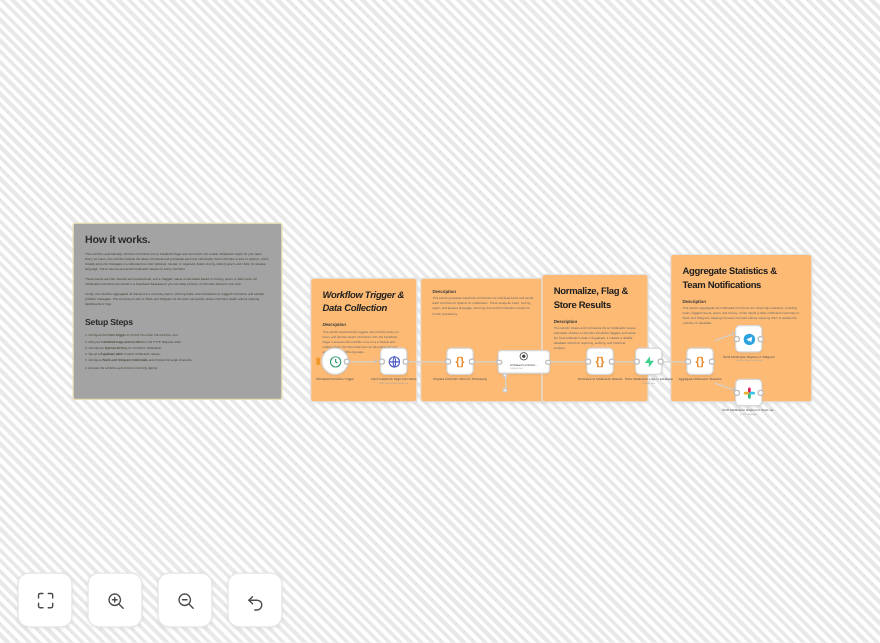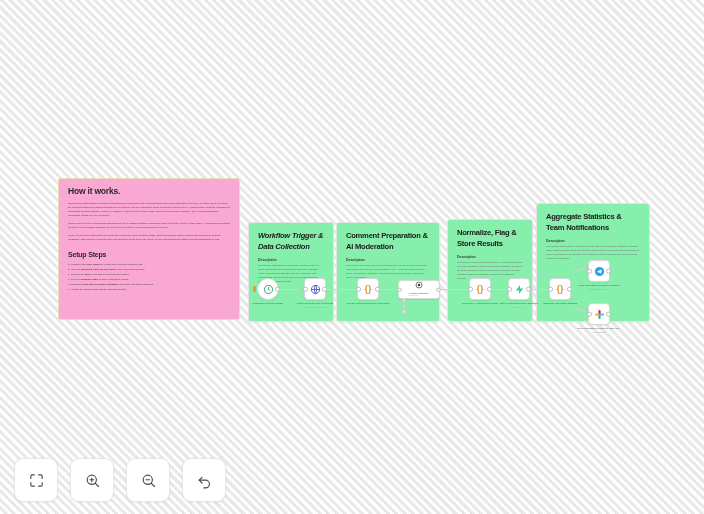--- a/index.html
+++ b/index.html
@@ -9,59 +9,59 @@
     background-color:#f2f2f2;
     background-image:repeating-linear-gradient(45deg,
         rgba(255,255,255,0.95) 0px, rgba(255,255,255,0.95) 3px,
         rgba(232,232,232,0.95) 3px, rgba(232,232,232,0.95) 6px);
     position:relative;
   }
   #canvas{position:absolute;inset:0;}
 
   
   .sticky{
-    position:absolute;left:58px;top:178px;width:182px;height:142px;
-    background:#f9a8d4;border:1px solid #eadfb4;border-radius:2px;
+    position:absolute;left:58px;top:178px;width:168px;height:142px;
+    background:#a3a3a3;border:1px solid #eadfb4;border-radius:2px;
     box-sizing:border-box;padding:7px 9px;overflow:hidden;
   }
   .sticky h1{
     font-size:8.5px;font-weight:700;color:#2b2b2b;margin:0 0 6px 0;
     letter-spacing:-0.2px;
   }
   .sticky h2{
     font-size:7px;font-weight:700;color:#2b2b2b;margin:9px 0 4px 0;
     letter-spacing:-0.2px;
   }
   .sticky p{
     font-size:2.45px;line-height:1.65;color:#4a4639;margin:0 0 4px 0;
     text-align:left;
   }
 
   
   .sect{
-    position:absolute;background:#86efac;border:1px solid #e3e3e3;
+    position:absolute;background:#fdba74;border:1px solid #e3e3e3;
     border-radius:3px;box-sizing:border-box;
     box-shadow:0 1px 2px rgba(0,0,0,0.04);
   }
   .sect-inner{padding:8px 9px 0 9px;}
   .sect h3{
     margin:0 0 5px 0;font-size:7.6px;font-weight:700;color:#202020;
     line-height:1.42;letter-spacing:-0.25px;
   }
   .sect .dlabel{
     font-size:3.6px;font-weight:700;color:#3d3d3d;margin:0 0 2px 0;
     letter-spacing:-0.1px;
   }
   .sect .dtext{
     font-size:2.45px;line-height:1.72;color:#6b6b6b;margin:0;
   }
 
   #sect1{left:248px;top:222px;width:86px;height:100px;font-style:italic;}
   #sect2{left:336px;top:222px;width:104px;height:100px;}
-  #sect3{left:447px;top:219px;width:86px;height:103px;}
+  #sect3{left:433px;top:219px;width:86px;height:103px;}
   #sect4{left:536px;top:203px;width:114px;height:119px;}
 
   
   .node{
     position:absolute;width:22px;height:22px;background:#ffffff;
     border:1px solid #d6d6d6;border-radius:4px;box-sizing:border-box;
     display:flex;align-items:center;justify-content:center;
     box-shadow:0 1px 1.5px rgba(0,0,0,0.06);
   }
   .node.wide{
@@ -142,21 +142,20 @@
   <div class="sect" id="sect1">
     <div class="sect-inner">
       <h3>Workflow Trigger &amp; Data Collection</h3>
       <div class="dlabel">Description</div>
       <p class="dtext">This section automatically triggers the workflow every six hours and fetches recent comments from the Facebook Page. It ensures the workflow runs on a schedule and collects fresh comment data that can be processed and analyzed in the following steps.</p>
     </div>
   </div>
 
   <div class="sect" id="sect2">
     <div class="sect-inner">
-      <h3>Comment Preparation &amp; AI Moderation</h3>
       <div class="dlabel">Description</div>
       <p class="dtext">This section prepares Facebook comments into individual items and sends each comment to OpenAI for moderation. The AI analyzes intent, toxicity, spam, and abusive language, returning structured moderation results for further processing.</p>
     </div>
   </div>
 
   <div class="sect" id="sect3">
     <div class="sect-inner">
       <h3>Normalize, Flag &amp; Store Results</h3>
       <div class="dlabel">Description</div>
       <p class="dtext">This section cleans and normalizes the AI moderation output, calculates whether a comment should be flagged, and stores the final moderation data in Supabase. It creates a reliable database record for reporting, auditing, and historical analysis.</p>

